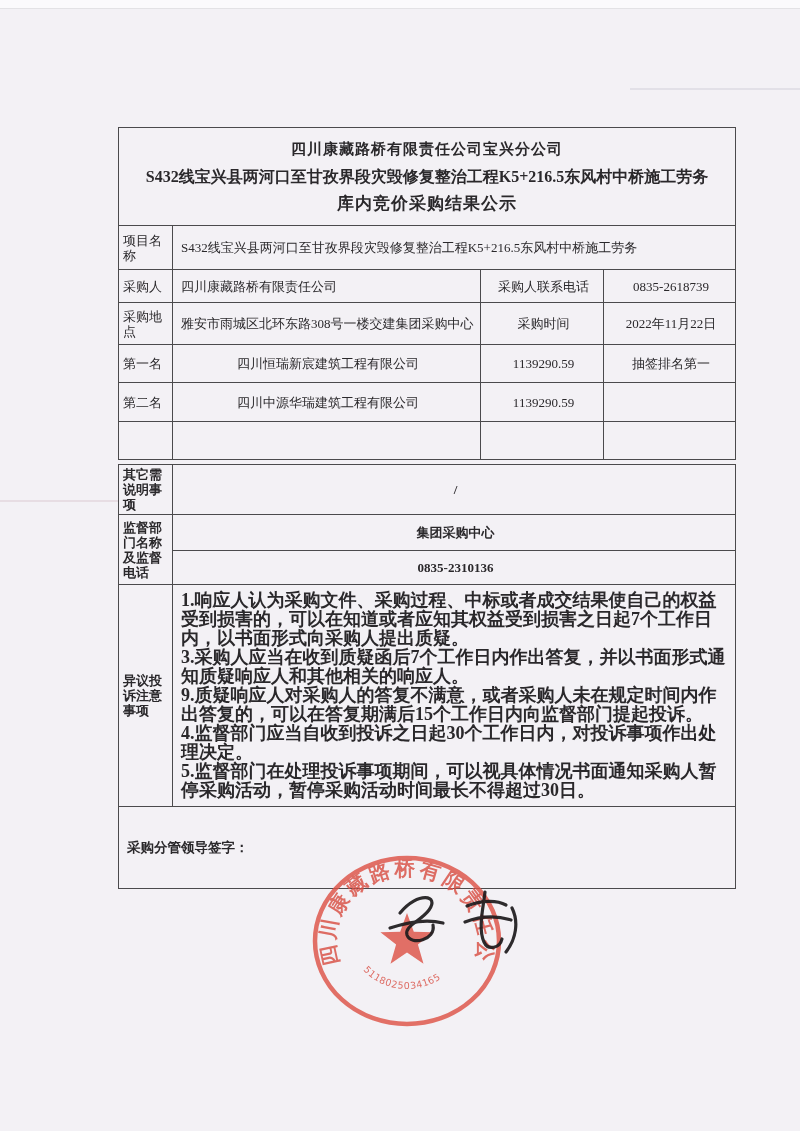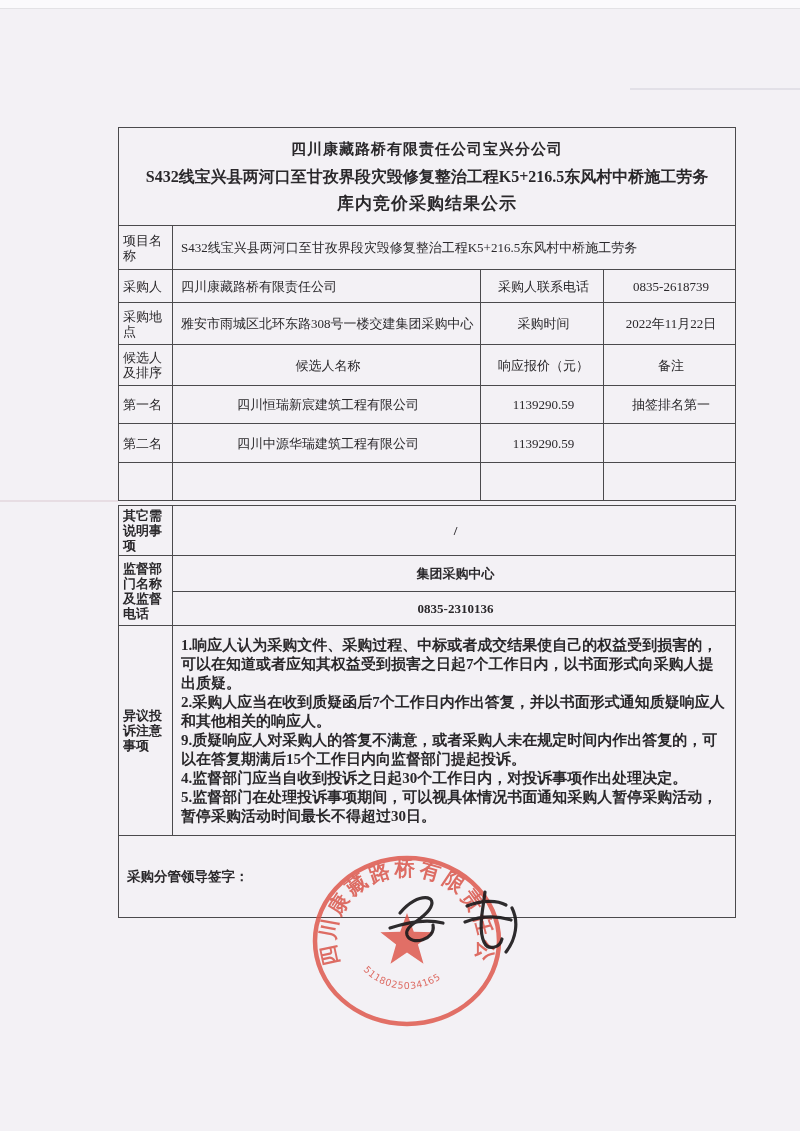--- a/index.html
+++ b/index.html
@@ -42,21 +42,21 @@
   }
   .tableB { margin-top: 4px; font-weight: bold; }
   td.label { text-align: left; padding: 2px 4px; }
   td.center { text-align: center; padding-left: 8px; }
   td.left   { text-align: left; padding-left: 8px; }
   .title-cell { text-align: center; padding: 8px 2px; }
   .title-line1 { font-size: 15px; font-weight: bold; line-height: 27px; letter-spacing: 1px; }
   .title-line2 { font-size: 16px; font-weight: bold; line-height: 27px; }
   .title-line3 { font-size: 17px; font-weight: bold; line-height: 27px; letter-spacing: 1px; }
   .objection-cell { padding: 6px 8px; vertical-align: middle; }
-  .objection-cell p { font-size: 15px; line-height: 19px; text-align: left; }
+  .objection-cell p { font-size: 18px; line-height: 19px; text-align: left; }
   .sign-cell { padding-left: 8px; font-size: 13.5px; }
   .seal-wrap { position: absolute; left: 189px; top: 724px; width: 200px; height: 182px; pointer-events: none; }
   .signature-wrap { position: absolute; left: 248px; top: 752px; width: 175px; height: 90px; pointer-events: none; }
 </style>
 </head>
 <body>
 
 <div class="paper-top-edge"></div>
 <div class="fold-line-left"></div>
 <div class="fold-line-topright"></div>
@@ -87,26 +87,20 @@
       <td class="left">四川康藏路桥有限责任公司</td>
       <td class="center">采购人联系电话</td>
       <td class="center">0835-2618739</td>
     </tr>
     <tr style="height:42px">
       <td class="label">采购地点</td>
       <td class="left">雅安市雨城区北环东路308号一楼交建集团采购中心</td>
       <td class="center">采购时间</td>
       <td class="center">2022年11月22日</td>
     </tr>
-    <tr style="height:41px">
-      <td class="label">候选人及排序</td>
-      <td class="center">候选人名称</td>
-      <td class="center">响应报价（元）</td>
-      <td class="center">备注</td>
-    </tr>
     <tr style="height:38px">
       <td class="label">第一名</td>
       <td class="center">四川恒瑞新宸建筑工程有限公司</td>
       <td class="center">1139290.59</td>
       <td class="center">抽签排名第一</td>
     </tr>
     <tr style="height:39px">
       <td class="label">第二名</td>
       <td class="center">四川中源华瑞建筑工程有限公司</td>
       <td class="center">1139290.59</td>
@@ -135,21 +129,21 @@
       <td class="label" rowspan="2">监督部门名称及监督电话</td>
       <td class="center">集团采购中心</td>
     </tr>
     <tr style="height:34px">
       <td class="center">0835-2310136</td>
     </tr>
     <tr style="height:210px">
       <td class="label">异议投诉注意事项</td>
       <td class="objection-cell">
         <p>1.响应人认为采购文件、采购过程、中标或者成交结果使自己的权益受到损害的，可以在知道或者应知其权益受到损害之日起7个工作日内，以书面形式向采购人提出质疑。</p>
-        <p>2.采购人应当在收到质疑函后7个工作日内作出答复，并以书面形式通知质疑响应人和其他相关的响应人。</p>
+        <p>3.采购人应当在收到质疑函后7个工作日内作出答复，并以书面形式通知质疑响应人和其他相关的响应人。</p>
         <p>9.质疑响应人对采购人的答复不满意，或者采购人未在规定时间内作出答复的，可以在答复期满后15个工作日内向监督部门提起投诉。</p>
         <p>4.监督部门应当自收到投诉之日起30个工作日内，对投诉事项作出处理决定。</p>
         <p>5.监督部门在处理投诉事项期间，可以视具体情况书面通知采购人暂停采购活动，暂停采购活动时间最长不得超过30日。</p>
       </td>
     </tr>
     <tr style="height:82px">
       <td colspan="2" class="sign-cell">
         <span>采购分管领导签字：</span>
       </td>
     </tr>

